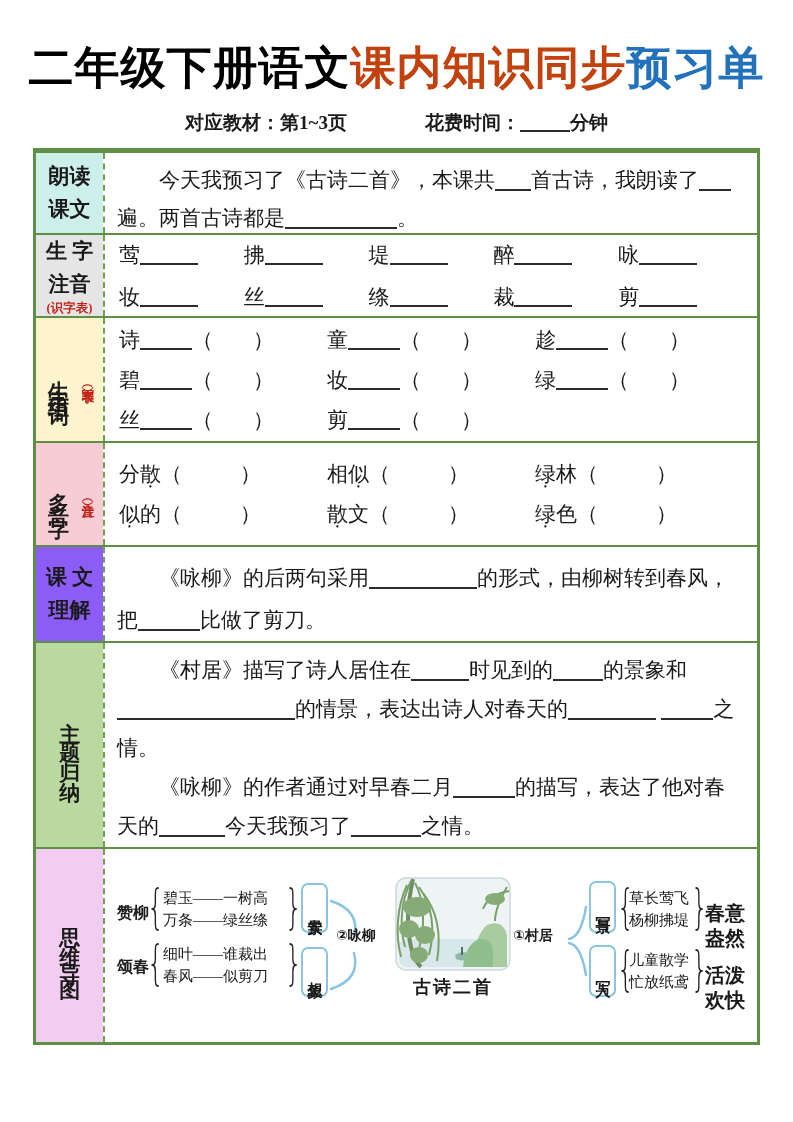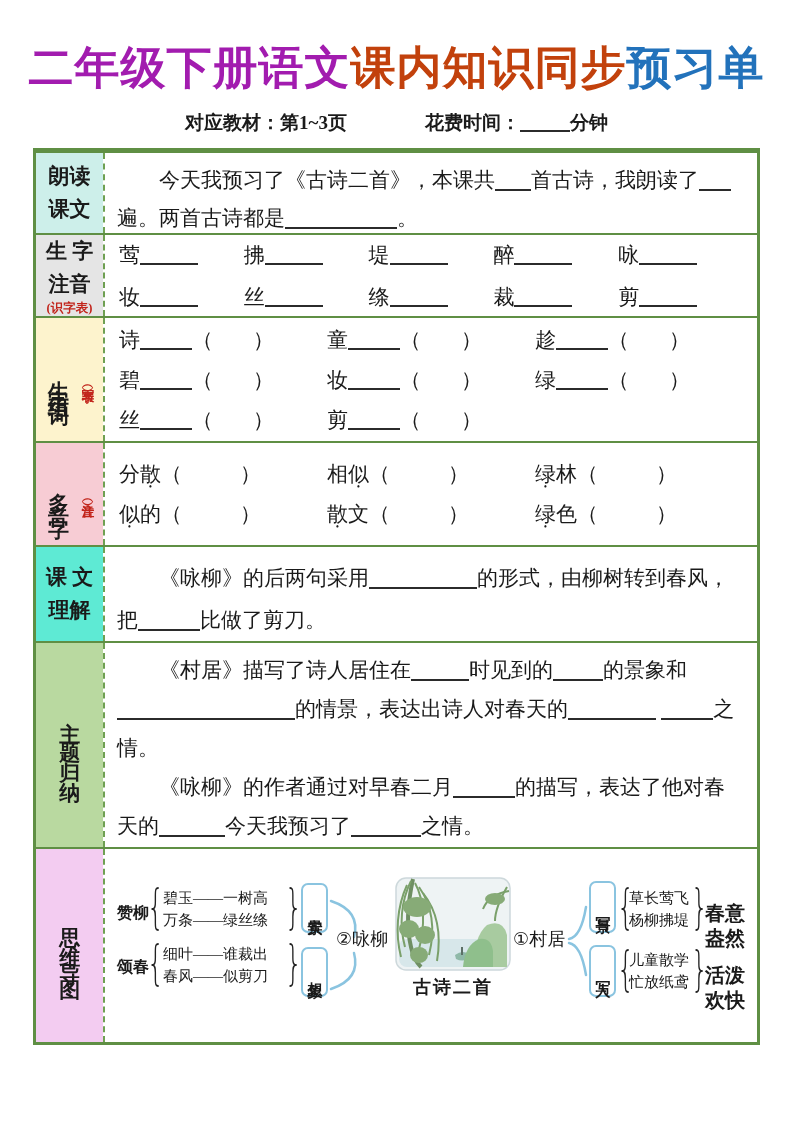--- a/index.html
+++ b/index.html
@@ -3,21 +3,21 @@
 <meta charset="utf-8">
 <style>
   * { margin:0; padding:0; box-sizing:border-box; }
   html,body { background:#ffffff; }
   body { font-family:"Liberation Serif","DejaVu Serif",serif; color:#1a1a1a; }
   .page { position:relative; width:793px; height:1122px; background:#fff; overflow:hidden; margin:0 auto; }
 
   
   .page-title { position:absolute; top:38px; left:0; width:100%; text-align:center;
     font-size:45px; font-weight:bold; letter-spacing:1px; white-space:nowrap; }
-  .t-black { color:#a21caf;font-family:Liberation Serif, serif; }
+  .t-black { color:#000000;font-family:Liberation Serif, serif; }
   .t-red   { color:#c2410c; }
   .t-blue  { color:#2272bb; }
   .subtitle { position:absolute; top:110px; left:0; width:100%; display:flex;
     justify-content:center; gap:78px; font-size:19px; font-weight:bold; }
   .subtitle .part { white-space:nowrap; }
 
   
   .sheet { position:absolute; left:33px; top:148px; width:727px; border:3px solid #5f8f44; background:#fff; }
   .lesson-header { height:56px; display:flex; align-items:center; justify-content:center;
     font-size:27px; font-weight:bold; color:#141414; letter-spacing:2px;
@@ -30,21 +30,21 @@
   .label-note-h { font-size:12.5px; line-height:1.2; }
 
   .vlabel { writing-mode:vertical-rl; text-orientation:mixed; font-weight:bold; font-size:21px; }
   .vnote  { writing-mode:vertical-rl; text-orientation:mixed; font-size:12.5px; }
   .label-flex { flex-direction:row; gap:3px; }
 
   .bg-reading       { background:#cdefea; }
   .bg-pinyin        { background:#e5e5e5; }
   .bg-zuci          { background:#fdf3cd; }
   .bg-duoyin        { background:#f7ccd4; }
-  .bg-comprehension { background:#5eead4; }
+  .bg-comprehension { background:#8b5cf6; }
   .bg-theme         { background:#b9d9a0; }
   .bg-mindmap       { background:#f3ccf1; }
 
   
   .blank { display:inline-block; height:1em; border-bottom:2px solid #2b2b2b; vertical-align:-0.18em; }
 
   
   .reading-text { padding-top:8px; line-height:38px; text-indent:2em; }
 
   .grid5 { display:grid; grid-template-columns:repeat(5,1fr); align-content:center; height:100%; row-gap:14px; padding:10px 2px; }
@@ -64,21 +64,21 @@
   .mindmap { position:relative; height:100%; font-size:15px; }
   .mm-abs { position:absolute; white-space:nowrap; }
   .mm-branch-label { font-weight:bold; font-size:16px; }
   .mm-lines { line-height:22px; }
   .mm-brace { display:flex; align-items:center; height:44px; }
   .mm-brace span { font-family:"DejaVu Sans",sans-serif; font-size:27px; font-weight:200;
     transform:scaleY(1.75); display:inline-block; color:#222; }
   .mm-box { width:27px; border:2px solid #8ac4e0; border-radius:7px; background:#fff;
     writing-mode:vertical-rl; text-orientation:upright; font-weight:bold; font-size:15px;
     display:flex; align-items:center; justify-content:center; padding:4px 2px; letter-spacing:2px; }
-  .mm-node { font-family:"Liberation Sans","DejaVu Sans",sans-serif; font-weight:normal; font-size:18px; }
+  .mm-node { font-family:"Liberation Sans","DejaVu Sans",sans-serif; font-weight:bold; font-size:14px; }
   .mm-caption { font-family:"Liberation Sans","DejaVu Sans",sans-serif; font-weight:bold; font-size:18px;
     width:116px; text-align:center; letter-spacing:2px; }
   .mm-result { font-weight:bold; line-height:25px; font-size:20px;margin-top:16px; }
   .mm-svg { position:absolute; }
 </style>
 </head>
 <body>
 
 <div class="page">
 

